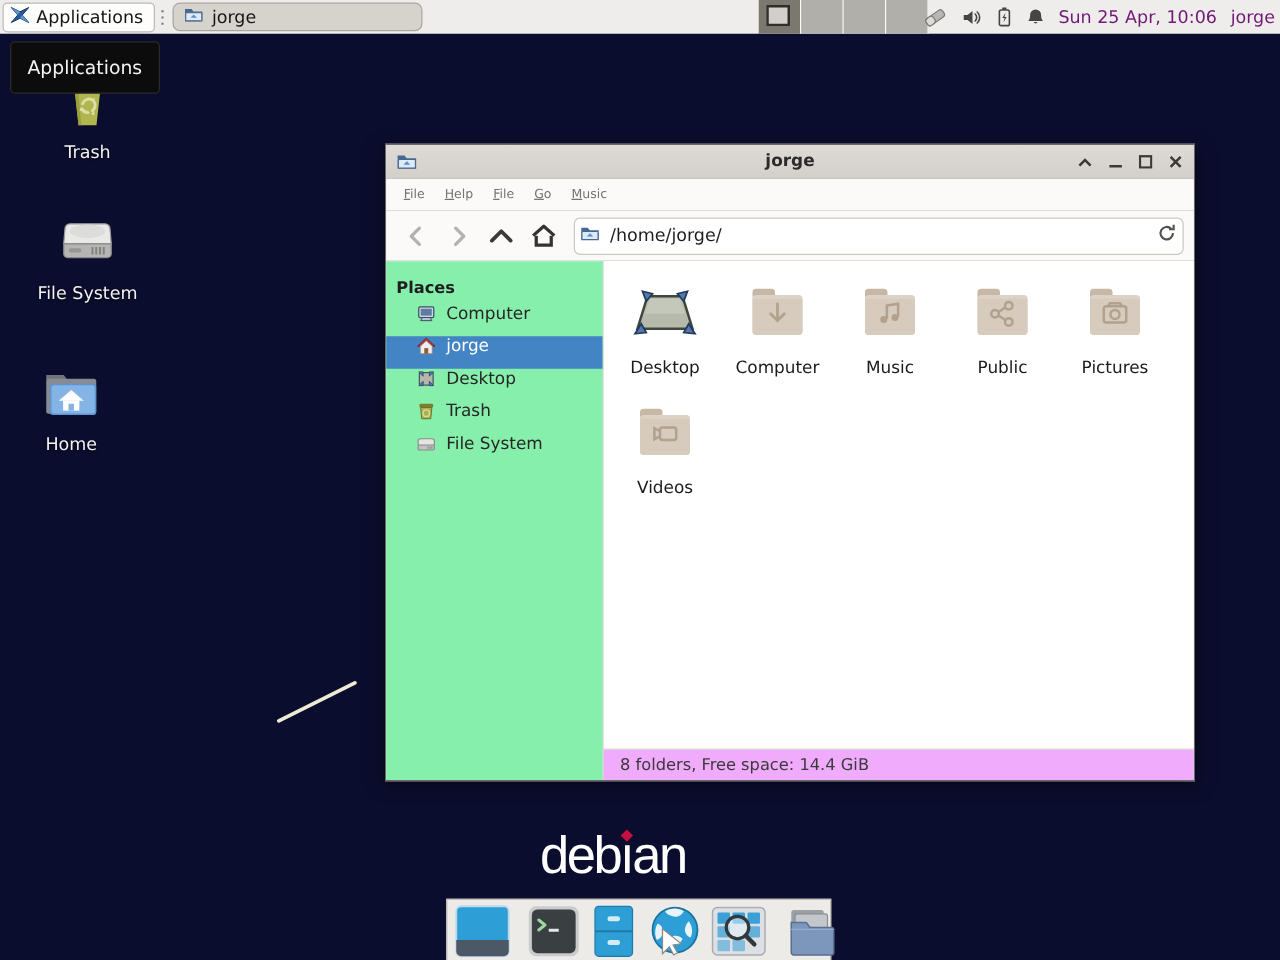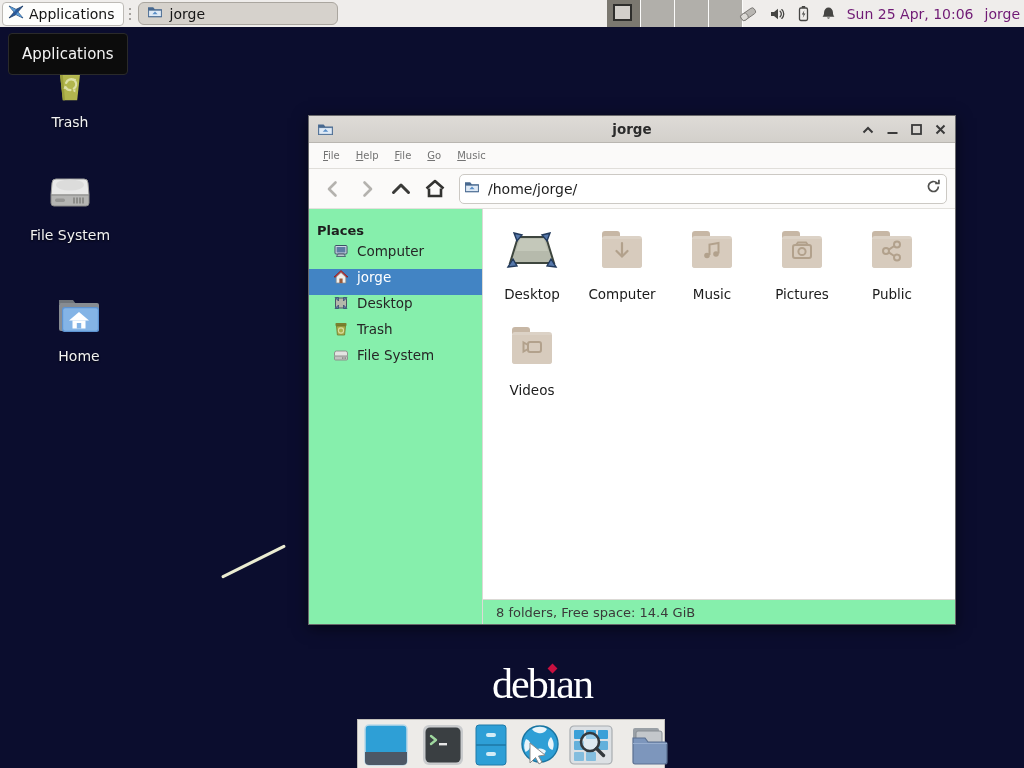--- a/index.html
+++ b/index.html
@@ -41,21 +41,21 @@
     position:absolute; left:8px; top:33px; z-index:60;
     background:#0c0c0c; color:#f4f4f4; font-size:15px;
     padding:11px 13px; border-radius:4px; border:1px solid #2a2a2a;
   }
 
   
   .dicon { position:absolute; width:110px; display:flex; flex-direction:column; align-items:center; gap:7px; }
   .dicon .lbl { color:#f2f2f2; font-size:14px; text-align:center; text-shadow:0 1px 2px rgba(0,0,0,.8); }
   .dicon-trash { left:15px; top:57px; z-index:40; }
   .dicon-fs    { left:15px; top:170px; }
-  .dicon-home  { left:24px; top:292px; }
+  .dicon-home  { left:2px; top:292px; }
 
   
   .artifact-line { position:absolute; left:218px; top:560px; width:71px; height:3px;
     background:#ebecd2; transform:rotate(-26.5deg); border-radius:2px; }
 
   
   .window {
     position:absolute; left:308px; top:115px; width:648px; height:510px;
     background:#ffffff; border:1px solid #69696b; box-shadow:0 3px 14px rgba(0,0,0,.55);
     display:flex; flex-direction:column;
@@ -86,27 +86,27 @@
   .sb-item { height:26px; display:flex; gap:8px; padding-left:24px;
     font-size:13.5px; color:#262626; }
   .sb-item.selected { background:#4284c4; color:#ffffff; }
   .sb-item svg { flex:0 0 auto; }
 
   .rightcol { flex:1; display:flex; flex-direction:column; min-width:0; }
   .fileview { flex:1; background:#fff; padding:18px 0 0 4px; display:flex; flex-wrap:wrap;
     align-content:flex-start; }
   .fcell { width:90px; height:96px; display:flex; flex-direction:column; align-items:center; }
   .fcell .flbl { margin-top:8px; font-size:13.5px; color:#1b1b1b; text-align:center; line-height:1.1; }
-  .statusbar { height:25px; background:#86efac; border-top:1px solid #dbd9d5;
+  .statusbar { height:25px; background:#f0abfc; border-top:1px solid #dbd9d5;
     display:flex; align-items:center; padding-left:13px; font-size:13px; color:#3a3a3a; }
 
   
   .debian { position:absolute; left:432px; top:660px; width:160px; height:48px;
-    display:flex; justify-content:flex-end; color:#ffffff; font-size:42px; font-weight:500;
-    letter-spacing:-2px; font-family:Liberation Serif, serif; }
+    display:flex; justify-content:flex-start; color:#ffffff; font-size:42px; font-weight:500;
+    letter-spacing:-2px; font-family:Liberation Sans, sans-serif; }
   .debian .iwrap { position:relative; display:inline-block; }
   .debian .diamond { position:absolute; left:2px; top:5px; width:7px; height:7px;
     background:#c81040; transform:rotate(45deg); }
 
   
   .dock { position:absolute; left:357px; top:719px; width:308px; height:52px;
     background:#edebe8; border:1px solid #c2bfba; display:flex; align-items:center;
     gap:7px; padding:0 6px; z-index:30; }
   .dock .di { width:44px; height:44px; display:flex; align-items:center; justify-content:center; }
   .dock .dsep { width:1px; height:36px; background:#a9a6a1; }
@@ -420,44 +420,44 @@
           <span class="flbl">Music</span>
         </div>
 
         <div class="fcell">
           <span>
             <svg width="48" height="48" viewBox="0 0 48 48">
               <path d="M4 7 a3 3 0 0 1 3-3 h12 a3 3 0 0 1 3 3 v4 H4 Z" fill="#c7b7a5"></path>
               <rect x="4" y="9" width="40" height="32" rx="3" fill="#dcd2c6"></rect>
               <path d="M4 12 h40 v26 a3 3 0 0 1-3 3 H7 a3 3 0 0 1-3-3 Z" fill="#d7cbbd"></path>
               <g fill="none" stroke="#b2a18c" stroke-width="2">
-                  <rect x="15" y="18" width="18" height="13" rx="2"></rect>
-                  <circle cx="24" cy="24.5" r="3.6"></circle>
-                  <path d="M18 18 l2-2.5 h8 l2 2.5"></path>
+                  <circle cx="18" cy="24" r="3"></circle>
+                  <circle cx="29" cy="17.5" r="3"></circle>
+                  <circle cx="29" cy="30.5" r="3"></circle>
+                  <path d="M20.8 22.6 L26.2 19 M20.8 25.4 L26.2 29"></path>
                 </g>
             </svg>
           </span>
-          <span class="flbl">Pictures</span>
+          <span class="flbl">Public</span>
         </div>
 
         <div class="fcell">
           <span>
             <svg width="48" height="48" viewBox="0 0 48 48">
               <path d="M4 7 a3 3 0 0 1 3-3 h12 a3 3 0 0 1 3 3 v4 H4 Z" fill="#c7b7a5"></path>
               <rect x="4" y="9" width="40" height="32" rx="3" fill="#dcd2c6"></rect>
               <path d="M4 12 h40 v26 a3 3 0 0 1-3 3 H7 a3 3 0 0 1-3-3 Z" fill="#d7cbbd"></path>
               <g fill="none" stroke="#b2a18c" stroke-width="2">
-                  <circle cx="18" cy="24" r="3"></circle>
-                  <circle cx="29" cy="17.5" r="3"></circle>
-                  <circle cx="29" cy="30.5" r="3"></circle>
-                  <path d="M20.8 22.6 L26.2 19 M20.8 25.4 L26.2 29"></path>
+                  <rect x="15" y="18" width="18" height="13" rx="2"></rect>
+                  <circle cx="24" cy="24.5" r="3.6"></circle>
+                  <path d="M18 18 l2-2.5 h8 l2 2.5"></path>
                 </g>
             </svg>
           </span>
-          <span class="flbl">Public</span>
+          <span class="flbl">Pictures</span>
         </div>
 
 
         <div class="fcell">
           <span>
             <svg width="48" height="48" viewBox="0 0 48 48">
               <path d="M4 7 a3 3 0 0 1 3-3 h12 a3 3 0 0 1 3 3 v4 H4 Z" fill="#c7b7a5"></path>
               <rect x="4" y="9" width="40" height="32" rx="3" fill="#dcd2c6"></rect>
               <path d="M4 12 h40 v26 a3 3 0 0 1-3 3 H7 a3 3 0 0 1-3-3 Z" fill="#d7cbbd"></path>
               <g fill="none" stroke="#b2a18c" stroke-width="2">

